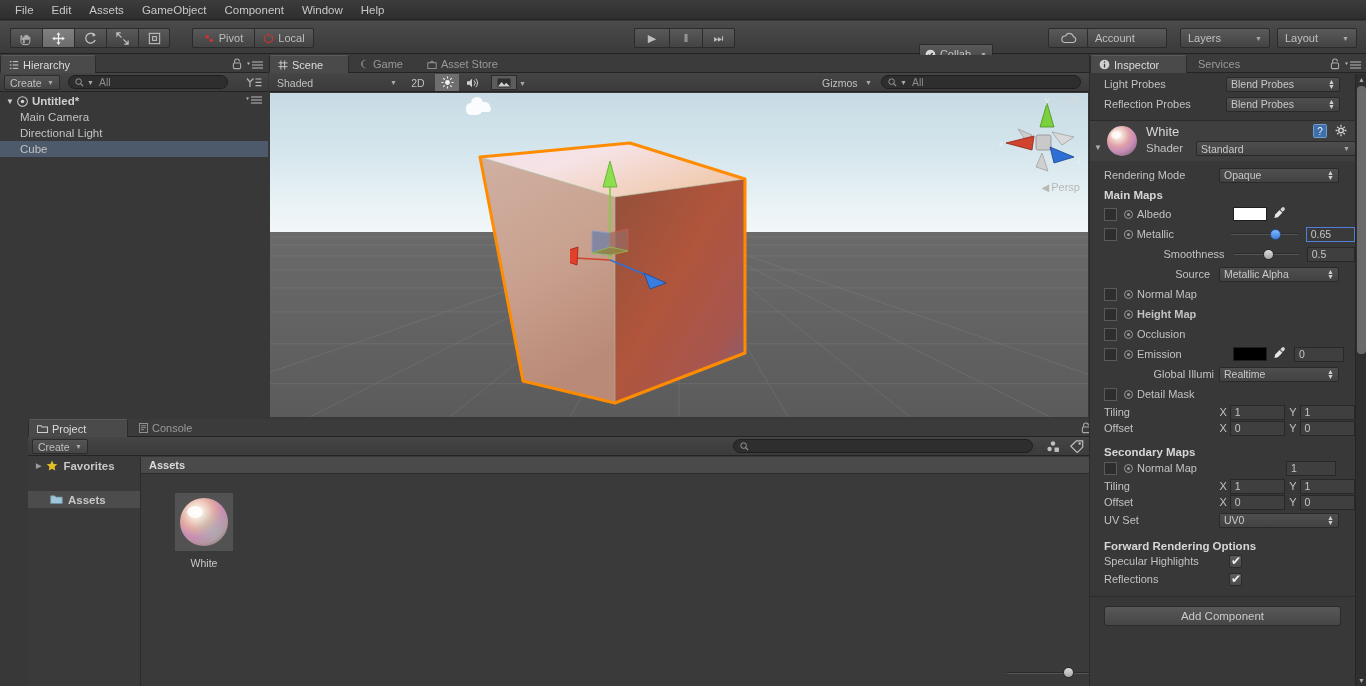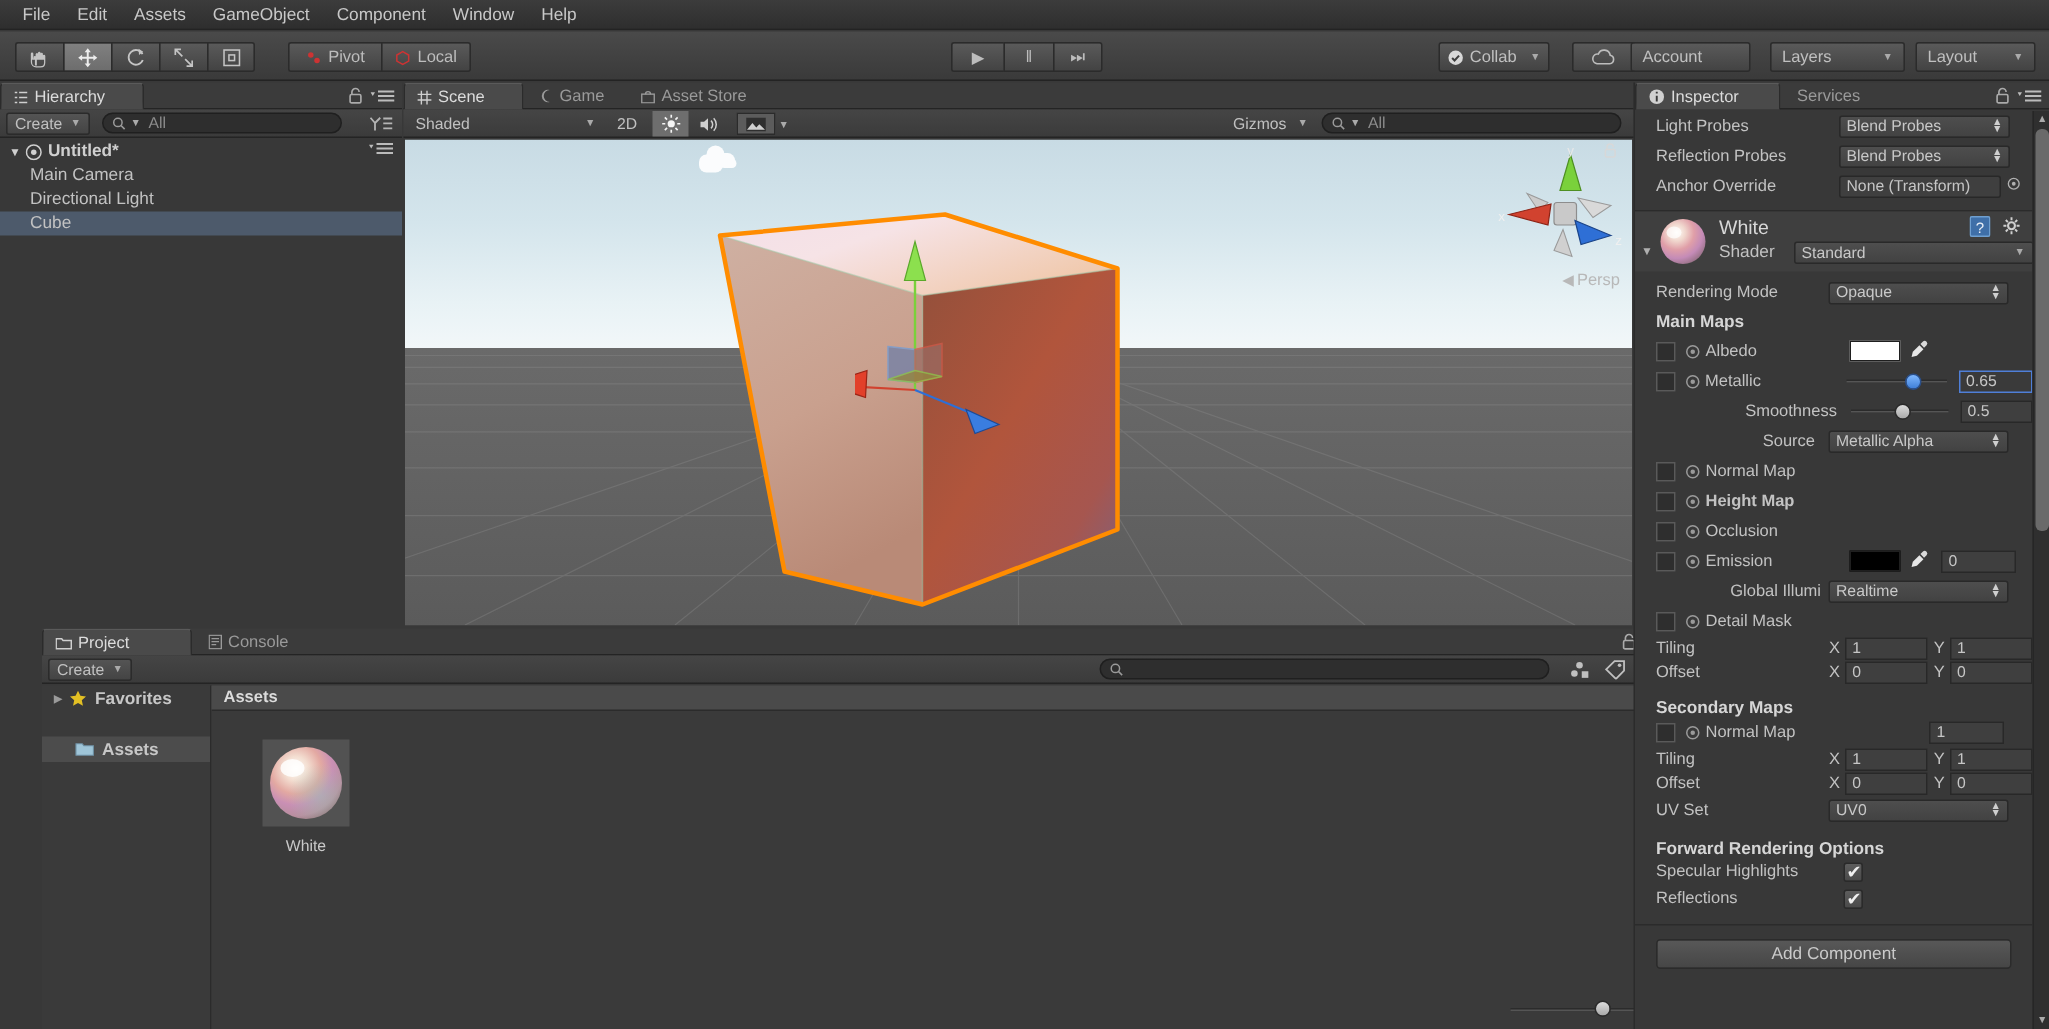--- a/index.html
+++ b/index.html
@@ -210,21 +210,21 @@
         <span>Local</span>
       </div>
     </div>
 
     <div class="grp" style="left:634px;">
       <div style="width:35px;">▶</div>
       <div style="width:33px;">‖</div>
       <div style="width:33px;">⏭</div>
     </div>
 
-    <div class="tbtn" style="left:959px; width:74px; gap:4px; padding:0 5px;">
+    <div class="tbtn" style="left:919px; width:74px; gap:4px; padding:0 5px;margin-top:16px;">
       <svg width="11" height="11" viewBox="0 0 12 12">
           <circle cx="6" cy="6" r="5.3" fill="#d8d8d8"></circle>
           <path d="M3.4 6.2 5.2 8l3.3-3.6" fill="none" stroke="#3d3d3d" stroke-width="1.5"></path>
         </svg>
       <span>Collab</span>
       <span class="caret">▼</span>
     </div>
 
     <div class="tbtn" style="left:1048px; width:42px;">
       <svg width="18" height="12" viewBox="0 0 20 13">
@@ -640,32 +640,20 @@
       </div>
 
       <div class="irow" style="padding-left:14px;">
         <span class="ilabel" style="width:122px;">Reflection Probes</span>
         <div class="popup" style="width:114px;">
           <span>Blend Probes</span>
           <span class="arrows">▲<br>▼</span>
         </div>
       </div>
 
-      <div class="irow" style="padding-left:14px;">
-        <span class="ilabel" style="width:122px;">Anchor Override</span>
-        <div class="field" style="width:108px; border-radius:2px;">
-          <span>None (Transform)</span>
-        </div>
-        <span style="margin-left:4px;">
-          <svg width="9" height="9" viewBox="0 0 10 10">
-              <circle cx="5" cy="5" r="4" fill="none" stroke="#b0b0b0" stroke-width="1"></circle>
-              <circle cx="5" cy="5" r="1.4" fill="#b0b0b0"></circle>
-            </svg>
-        </span>
-      </div>
 
       <div class="hsep" style="margin-top:6px;"></div>
 
       <div style="position:relative; height:40px; background:#3f3f3f;">
         <span style="position:absolute; left:4px; top:22px; font-size:8px; color:#b0b0b0;">▼</span>
         <svg style="position:absolute; left:15px; top:3px;" width="34" height="34" viewBox="0 0 34 34">
           <defs>
             <radialGradient id="hdrG" cx="0.36" cy="0.3" r="0.8">
               <stop offset="0%" stop-color="#fffdf8"></stop>
               <stop offset="24%" stop-color="#f0d6cd"></stop>

